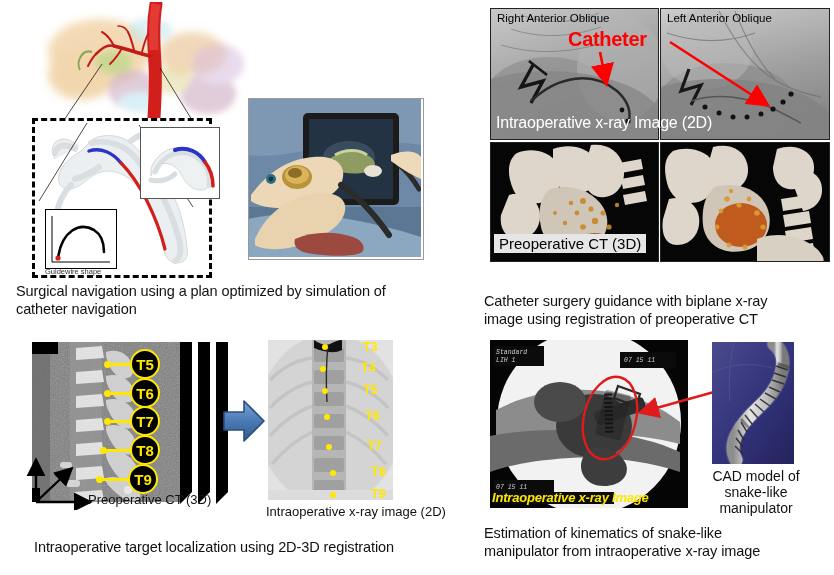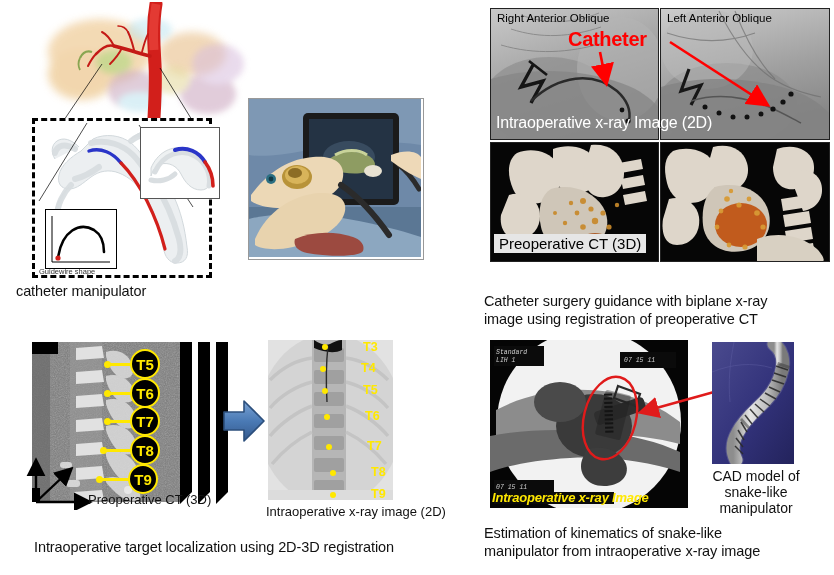--- a/index.html
+++ b/index.html
@@ -13,21 +13,21 @@
 
   
   #anatomy{left:22px;top:2px;width:240px;height:122px;}
 
   
   #vesselbox{left:32px;top:118px;width:180px;height:160px;
              border:3px dashed #000;box-sizing:border-box;background:#fff;}
   #vesselbox .vessel-svg{position:absolute;left:0;top:0;}
   #gwbox{position:absolute;left:10px;top:88px;width:70px;height:58px;
          border:1px solid #000;background:#fff;}
-  #gwlabel{position:absolute;left:4px;top:146px;font-size:7.5px;color:#333;}
+  #gwlabel{position:absolute;left:10px;top:146px;font-size:7.5px;color:#333;}
   #inset{position:absolute;left:105px;top:6px;width:78px;height:70px;
          border:1px solid #555;background:#fff;overflow:hidden;}
 
   
   #orphoto{left:248px;top:98px;width:174px;height:160px;border:1px solid #999;}
 
   
   #biplane{left:490px;top:8px;width:340px;height:280px;}
   .xr{position:absolute;overflow:hidden;border:1px solid #222;}
   .xrlabel{position:absolute;font-size:11.5px;color:#000;}
@@ -188,21 +188,22 @@
     <circle cx="22" cy="80" r="2.4" fill="#123a46"></circle>
     <path d="M92 86 C110 98 126 116 140 136" stroke="#2b2b2b" stroke-width="6" fill="none" stroke-linecap="round"></path>
     <path d="M150 66 C158 72 164 80 170 90" stroke="#2b2b2b" stroke-width="5" fill="none" stroke-linecap="round"></path>
     <path d="M142 56 C156 50 168 52 172 58 L172 80 C162 76 150 68 142 62 Z" fill="#eed9b8"></path>
     <path d="M46 140 C64 132 86 132 104 138 C112 141 116 146 114 152
              C110 158 80 158 58 154 C48 152 44 146 46 140 Z" fill="#9c4a40"></path>
   </svg>
 </div>
 
 <div class="cap" style="position:absolute;left:16px;top:282px;width:450px;">
-  <div>catheter manipulator</div>
+  <div>Surgical navigation using a plan optimized by simulation of</div>
+  <div>catheter navigation</div>
 </div>
 
 <div class="panel" id="biplane">
 
   <div class="xr" style="left:0;top:0;width:167px;height:130px;">
     <svg width="167" height="130" viewBox="0 0 167 130">
       <defs>
         <linearGradient id="xg1" x1="0" y1="0" x2="0.4" y2="1">
           <stop offset="0%" stop-color="#c9c9c9"></stop>
             <stop offset="55%" stop-color="#a4a4a4"></stop>

